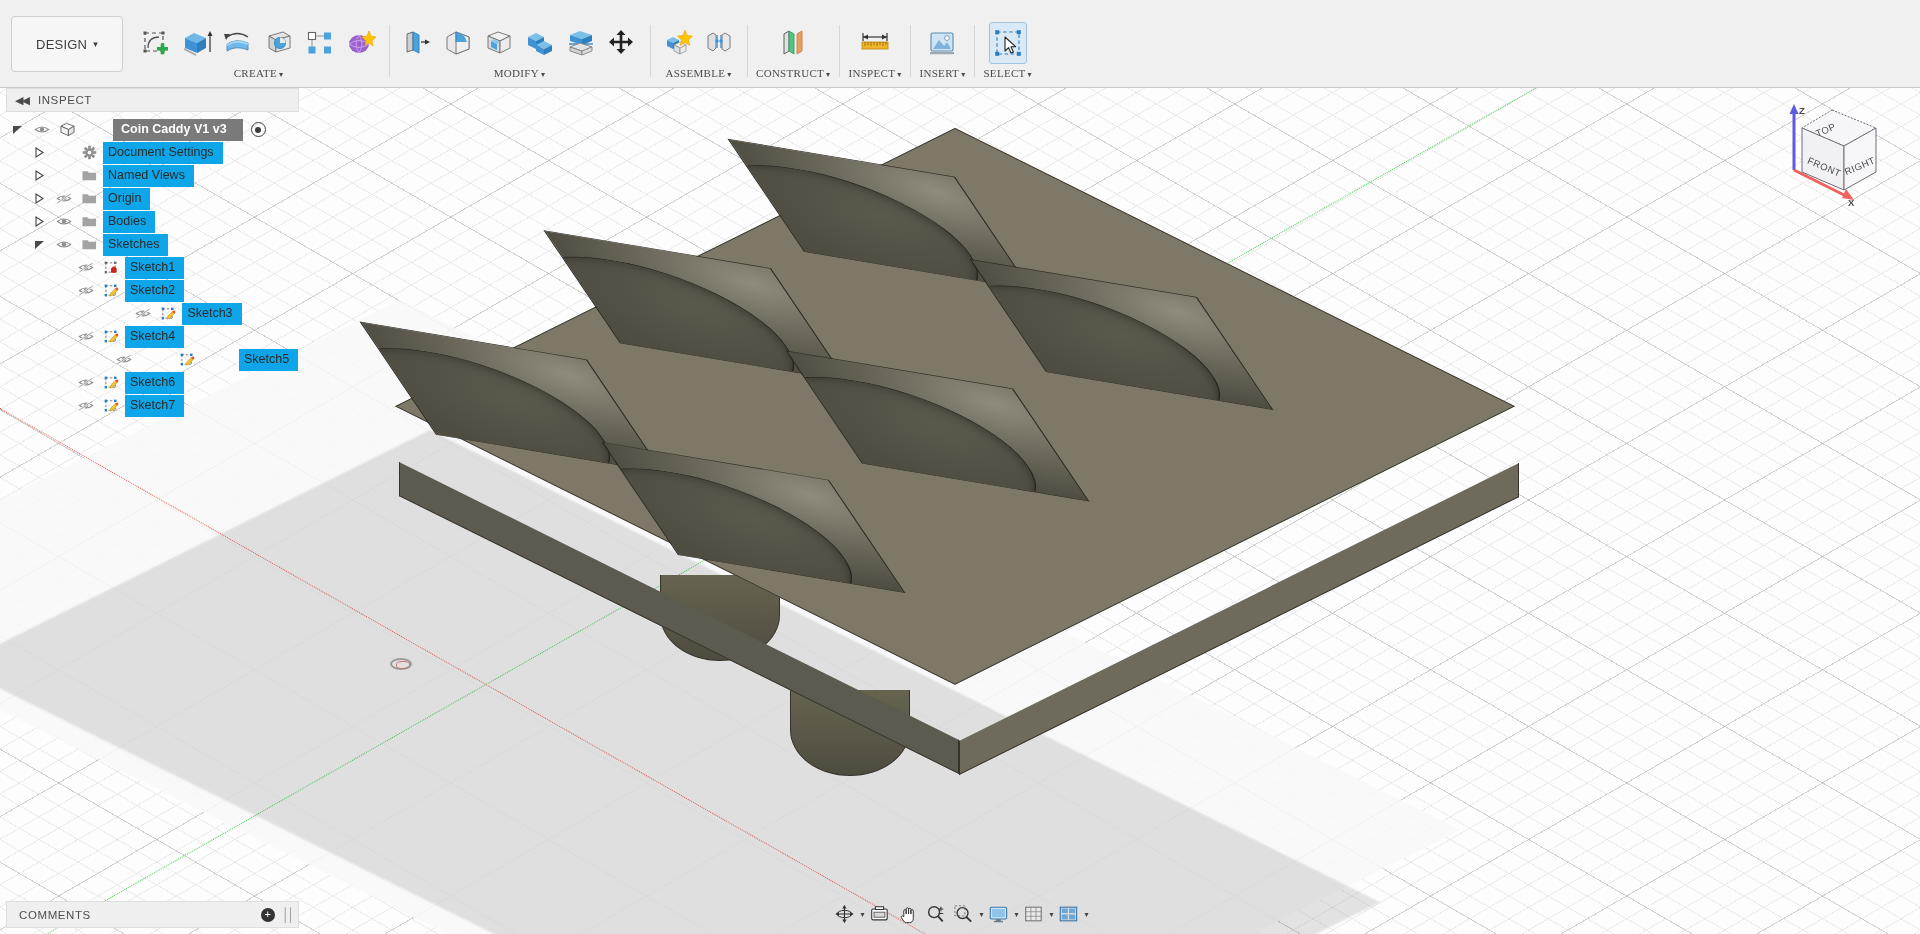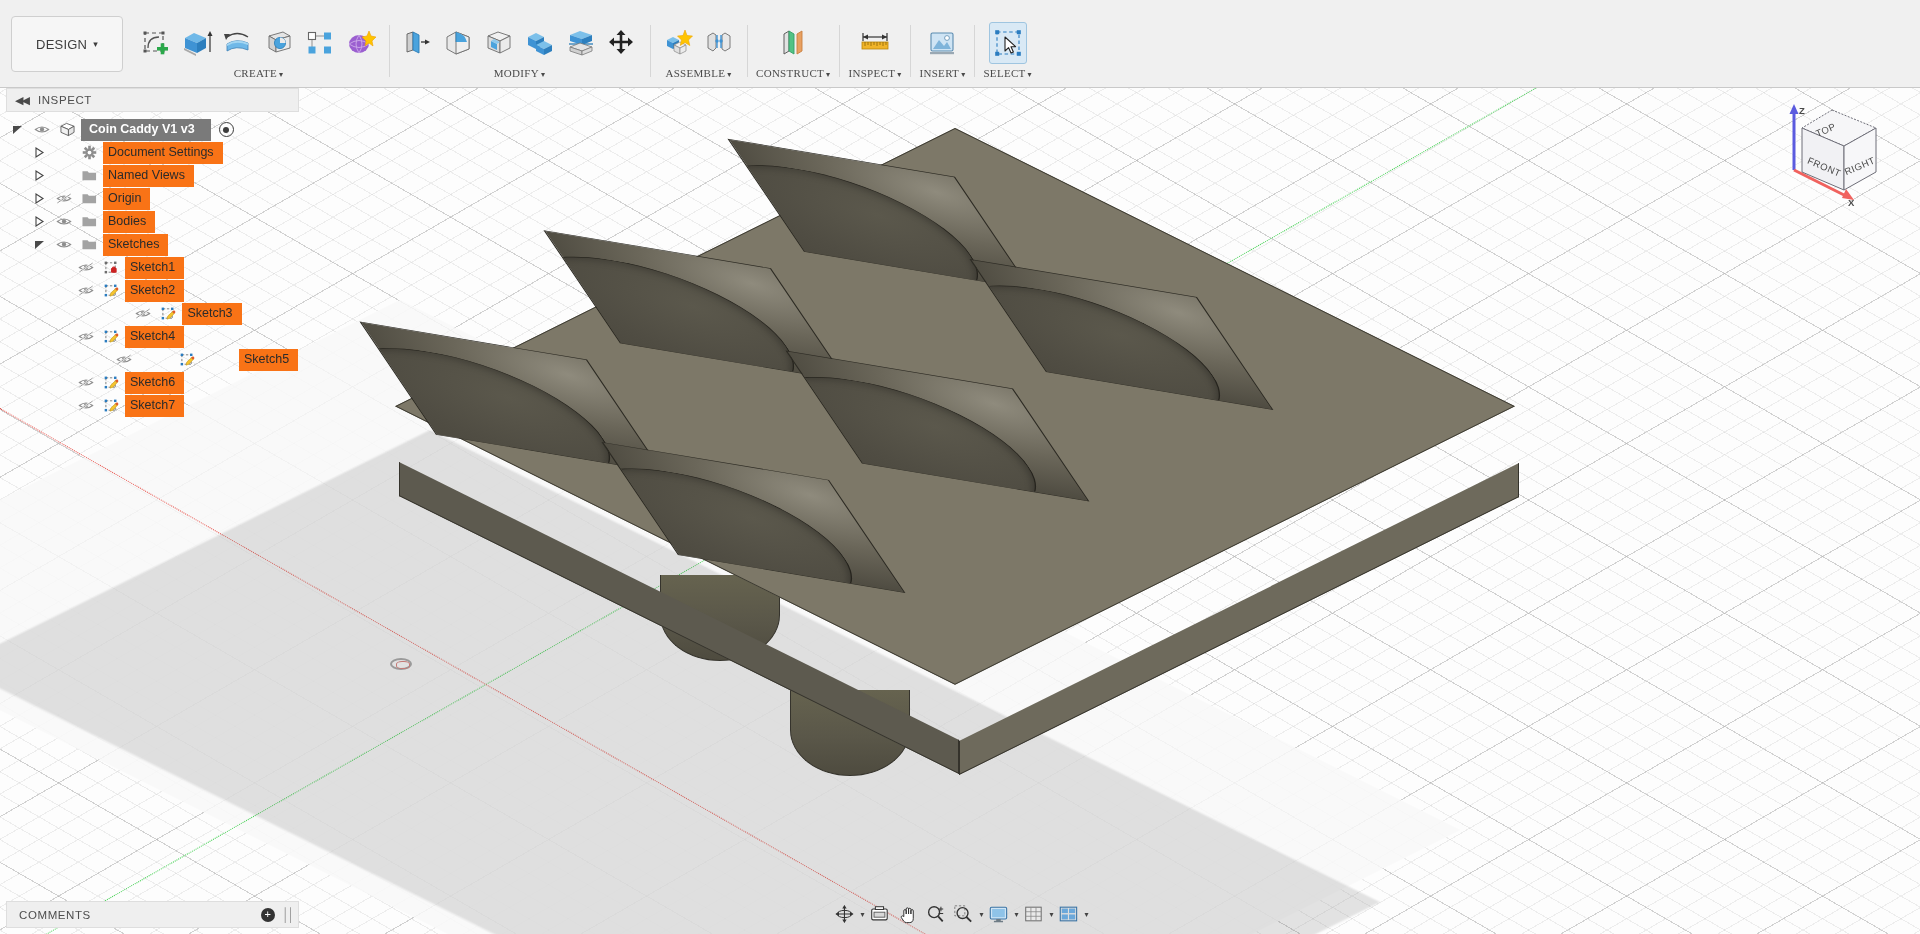--- a/index.html
+++ b/index.html
@@ -217,26 +217,27 @@
   }
   .node .eye {
     width: 23px; height: 23px; display: flex;
     align-items: center; justify-content: center;
   }
   .node .ntype {
     width: 24px; height: 23px; display: flex;
     align-items: center; justify-content: center;
   }
   .node .nlabel {
-    background: #f97316; padding: 3px 9px 4px 5px;
+    background: #0ea5e9; padding: 3px 9px 4px 5px;
     line-height: 15px; white-space: nowrap;
   }
   .node.root .nlabel {
     background: #7a7a7a; color: #fff; font-weight: bold;
     padding: 3px 16px 4px 8px;
+    margin-left: 32px;
   }
   .node .radio {
     width: 15px; height: 15px; border-radius: 50%;
     border: 1.6px solid #3c3c3c; margin-left: 6px;
     display: flex; align-items: center; justify-content: center;
   }
   .node .radio:after {
     content: ""; width: 6px; height: 6px; border-radius: 50%; background: #3c3c3c;
   }
 

